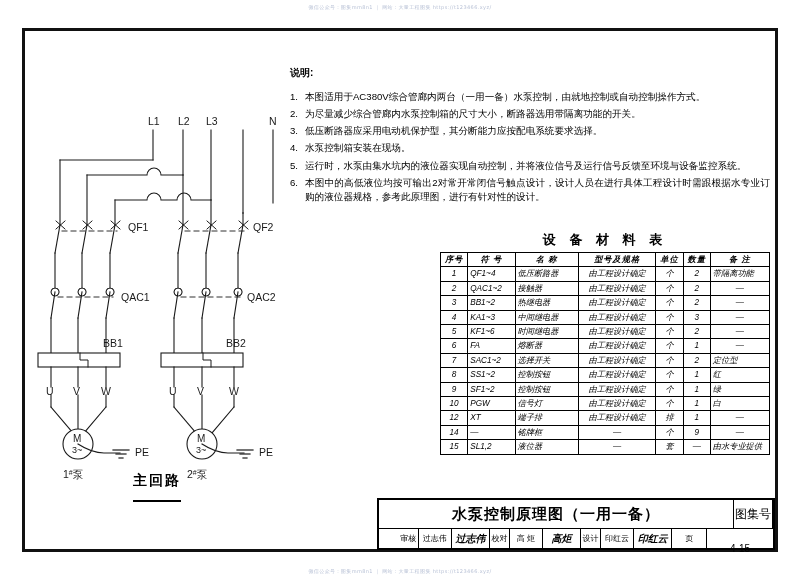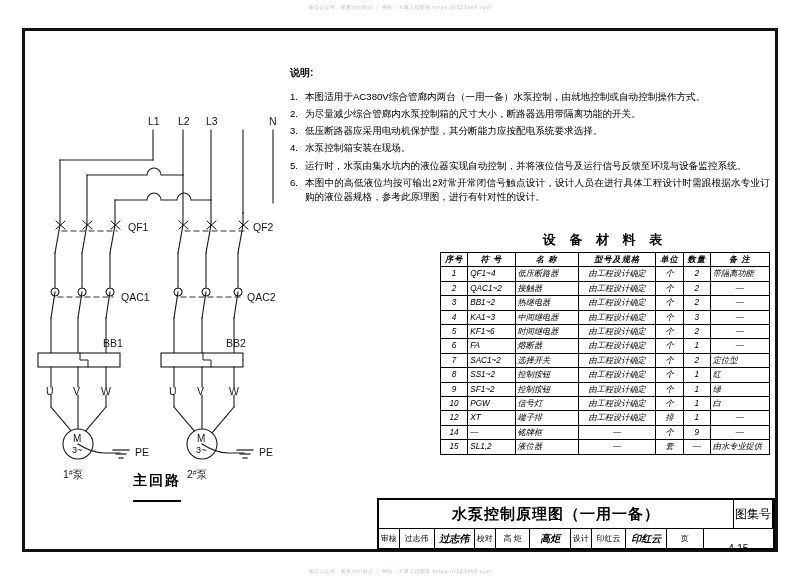--- a/index.html
+++ b/index.html
@@ -45,21 +45,21 @@
   
   #tblock{position:absolute;left:352px;top:467px;width:398px;height:52px;
           border:2px solid #000;box-sizing:border-box;display:flex;flex-direction:column;}
   #tb-top{display:flex;height:31px;border-bottom:1.5px solid #000;}
   #tb-name{flex:1;display:flex;align-items:center;justify-content:center;
            font-size:15px;font-weight:bold;letter-spacing:1px;border-right:1.5px solid #000;}
   #tb-atlas-lab{width:38px;display:flex;align-items:center;justify-content:center;
                 font-size:12px;border-right:1.5px solid #000;}
   #tb-atlas-val{width:74px;display:flex;align-items:center;justify-content:center;
                 font-size:11px;}
-  #tb-bot{display:flex;height:19px;font-size:8px;}
+  #tb-bot{display:flex;height:19px;font-size:8px;padding-left:20px;}
   #tb-bot .cell{display:flex;align-items:center;justify-content:center;
                 border-right:1px solid #000;white-space:nowrap;}
   #tb-bot .cell:last-child{border-right:none;margin-top:19px;}
   .lab{width:21px}.nm{width:36px}.sig{width:42px;font-family:"Liberation Serif",serif;
        font-style:italic;font-weight:bold;font-size:10px;}
   .pg-lab{width:38px}.pg-val{width:74px;font-size:10px;}
 </style>
 </head>
 <body>
 

